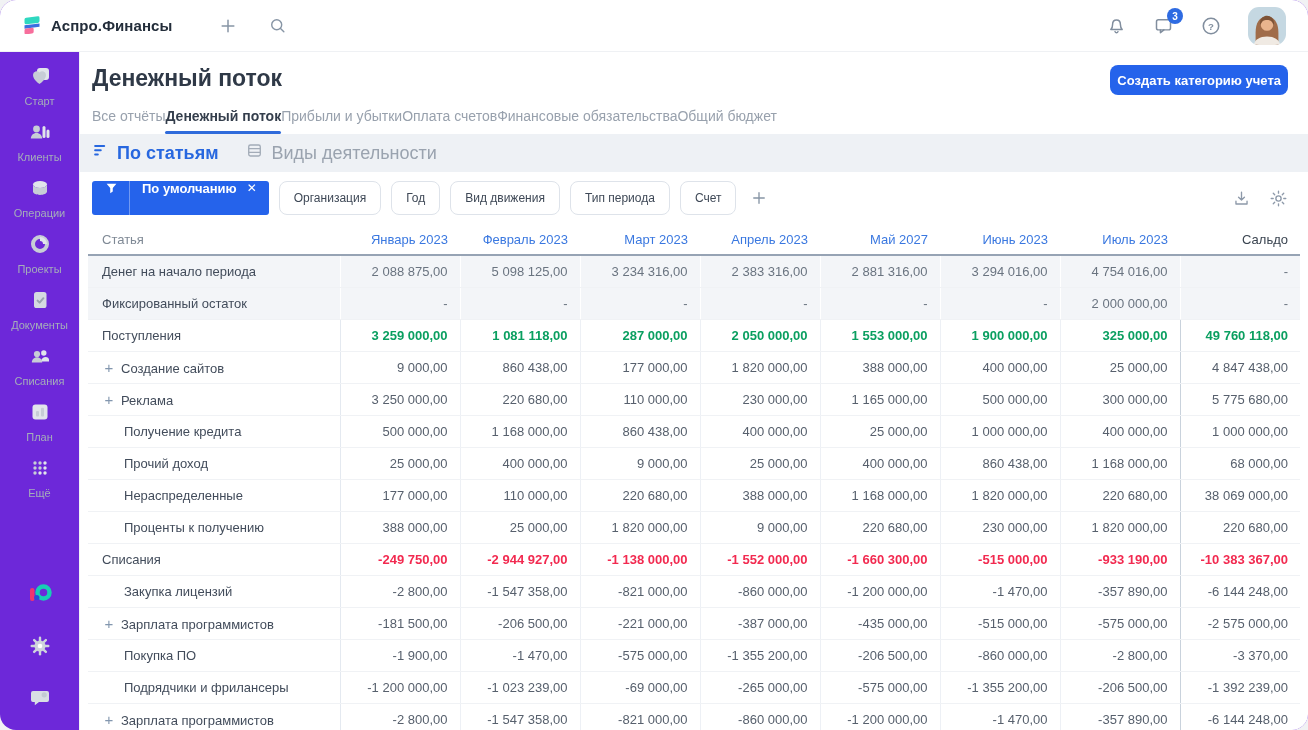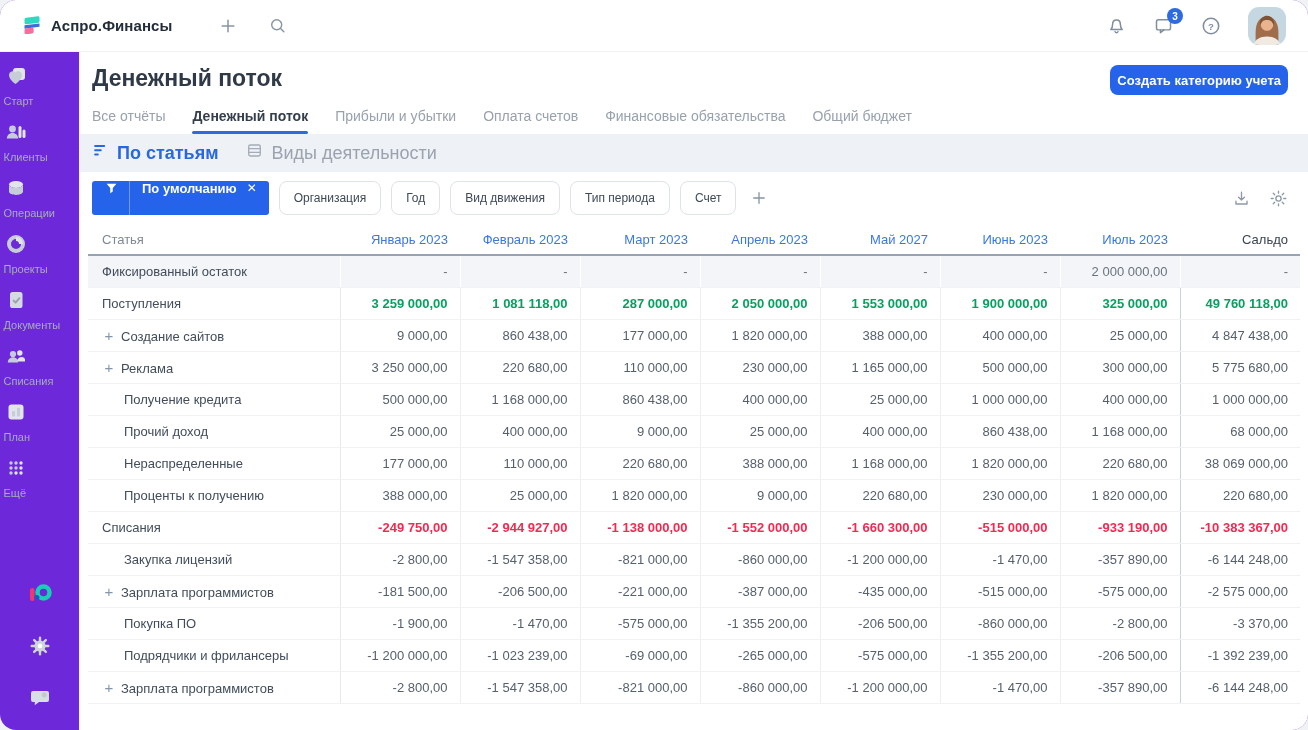--- a/index.html
+++ b/index.html
@@ -20,36 +20,36 @@
   .badge { position:absolute; top:-7px; right:-9px; background:#2e6be2; color:#fff;
            font-size:10px; font-weight:700; min-width:16px; height:16px; border-radius:8px;
            display:flex; align-items:center; justify-content:center; padding:0 4px; }
   .avatar { width:38px; height:38px; border-radius:11px; overflow:hidden; cursor:pointer; }
   .avatar svg { display:block; }
 
   
   .body { flex:1; display:flex; min-height:0; }
   .sidebar { width:80px; flex:0 0 80px; border-right:1px solid #f0f2f4; display:flex;
              flex-direction:column; align-items:center; padding:12px 0 16px; }
-  .side-item { display:flex; flex-direction:column; align-items:flex-start; gap:3px;
+  .side-item { display:flex; flex-direction:column; align-items:center; gap:3px;
                margin-bottom:13px; cursor:pointer; width:72px; }
   .side-label { font-size:11px; color:#a5aeb9; }
   .side-foot { margin-top:auto; display:flex; flex-direction:column; align-items:center; gap:24px; }
   .side-foot .icon { cursor:pointer; }
 
   .main { flex:1; display:flex; flex-direction:column; min-width:0; background:#fff; }
 
   
   .page-head { display:flex; align-items:flex-start; padding:13px 20px 0 12px; }
   .page-title { font-size:23px; font-weight:600; color:#2f3947; }
   .create-btn { margin-left:auto; background:#2563eb; border:none; color:#fff; font-size:13px;
                 font-weight:600; height:30px; padding:0 7px; border-radius:8px; cursor:pointer;
                 font-family:"Liberation Sans", sans-serif; }
 
-  .tabs { display:flex; gap:27px; padding:13px 20px 0 12px; }
+  .tabs { display:flex; padding:13px 20px 0 12px; }
   .tab { font-size:14px; color:#98a1ad; cursor:pointer; padding-bottom:10px; position:relative; white-space:nowrap; }
   .tab.active { color:#343e4c; font-weight:600; }
   .tab.active::after { content:""; position:absolute; left:0; right:0; bottom:0; height:3px;
                        border-radius:2px; background:#2f6bdb; }
 
   .view-band { height:38px; background:#eef1f5; display:flex; align-items:center; gap:28px;
                padding:0 12px; }
   .vtab { display:flex; align-items:center; gap:8px; font-size:18px; color:#9aa3af; cursor:pointer; }
   .vtab.active { color:#2767df; font-weight:600; }
 
@@ -357,20 +357,31 @@
                 <th class="th-month">Март 2023</th>
                 <th class="th-month">Апрель 2023</th>
                 <th class="th-month">Май 2027</th>
                 <th class="th-month">Июнь 2023</th>
                 <th class="th-month">Июль 2023</th>
                 <th class="th-saldo">Сальдо</th>
               </tr>
             </thead>
           <tbody id="tbody">
               <tr class="row opening">
+                <td class="cell-label"><span>Денег на начало периода</span></td>
+                <td class="cell-num first">2 088 875,00</td>
+                <td class="cell-num">5 098 125,00</td>
+                <td class="cell-num">3 234 316,00</td>
+                <td class="cell-num">2 383 316,00</td>
+                <td class="cell-num">2 881 316,00</td>
+                <td class="cell-num">3 294 016,00</td>
+                <td class="cell-num">4 754 016,00</td>
+                <td class="cell-num saldo">-</td>
+              </tr>
+              <tr class="row opening">
                 <td class="cell-label"><span>Фиксированный остаток</span></td>
                 <td class="cell-num first">-</td>
                 <td class="cell-num">-</td>
                 <td class="cell-num">-</td>
                 <td class="cell-num">-</td>
                 <td class="cell-num">-</td>
                 <td class="cell-num">-</td>
                 <td class="cell-num">2 000 000,00</td>
                 <td class="cell-num saldo">-</td>
               </tr>

